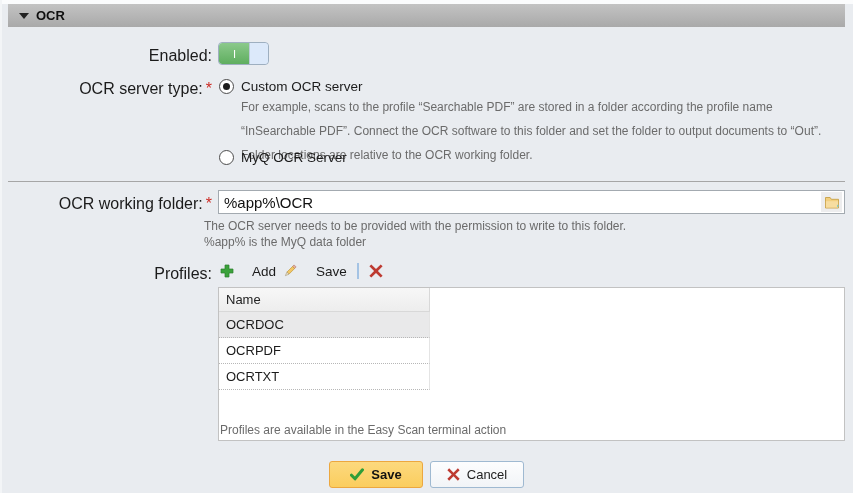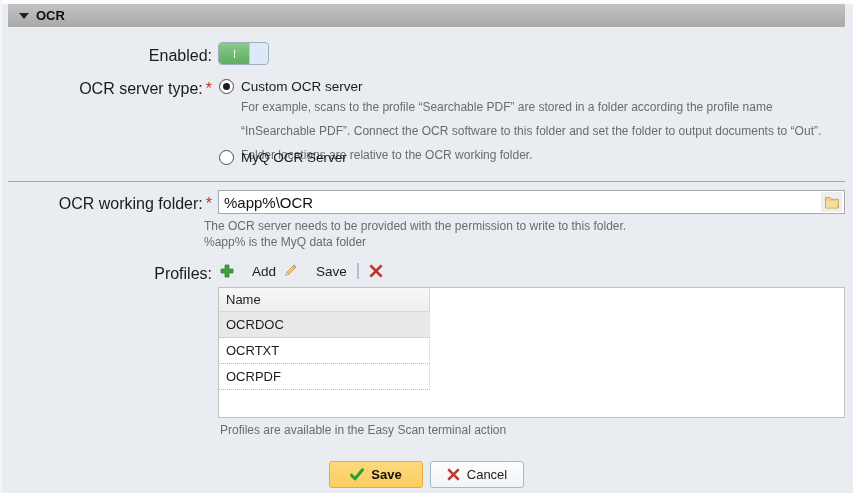--- a/index.html
+++ b/index.html
@@ -78,21 +78,21 @@
   }
   .help { position:absolute; left:204px; font-size:12px; color:#6b6b6b; }
 
   
   .toolbar { position:absolute; left:220px; top:261px; display:flex; align-items:center; gap:6px; height:20px; }
   .tool { display:flex; align-items:center; gap:18px; font-size:13.5px; color:#1b1b1b; cursor:pointer; background:none; border:none; font-family:"Liberation Sans", sans-serif; }
   .tool-sep { width:2px; height:16px; background:#a4c3e4; margin:0 4px; }
 
   
   .profile-table {
-    position:absolute; left:218px; top:287px; width:627px; height:131px;
+    position:absolute; left:218px; top:287px; width:627px; height:154px;
     background:#fff; border:1px solid #c2c2c2;
   }
   .tbl-header {
     width:211px; height:24px; line-height:23px; padding-left:7px;
     background:linear-gradient(#f7f7f7, #ededed);
     border-bottom:1px solid #d8d8d8; border-right:1px solid #d8d8d8;
     font-size:13px; color:#222; cursor:pointer;
   }
   .tbl-row {
     width:211px; height:26px; line-height:25px; padding-left:7px;
@@ -192,22 +192,22 @@
       <svg width="14" height="14" viewBox="0 0 14 14">
         <path d="M2.3 0.4 L7 5.1 L11.7 0.4 L13.6 2.3 L8.9 7 L13.6 11.7 L11.7 13.6 L7 8.9 L2.3 13.6 L0.4 11.7 L5.1 7 L0.4 2.3 Z" fill="#bd3a31"></path>
       </svg>
     </span>
   </button>
 </div>
 
 <div class="profile-table">
   <div class="tbl-header">Name</div>
   <div class="tbl-row selected">OCRDOC</div>
+  <div class="tbl-row">OCRPDF</div>
   <div class="tbl-row">OCRTXT</div>
-  <div class="tbl-row">OCRPDF</div>
 </div>
 
 <div class="note">Profiles are available in the Easy Scan terminal action</div>
 
 <div class="actions">
   <button class="btn btn-save">
     <span class="icon">
       <svg width="14" height="13" viewBox="0 0 14 13">
         <path d="M1.5 7.2 L5 10.8 L12.5 1.8" fill="none" stroke="#2f9e38" stroke-width="3" stroke-linecap="round" stroke-linejoin="round"></path>
       </svg>

